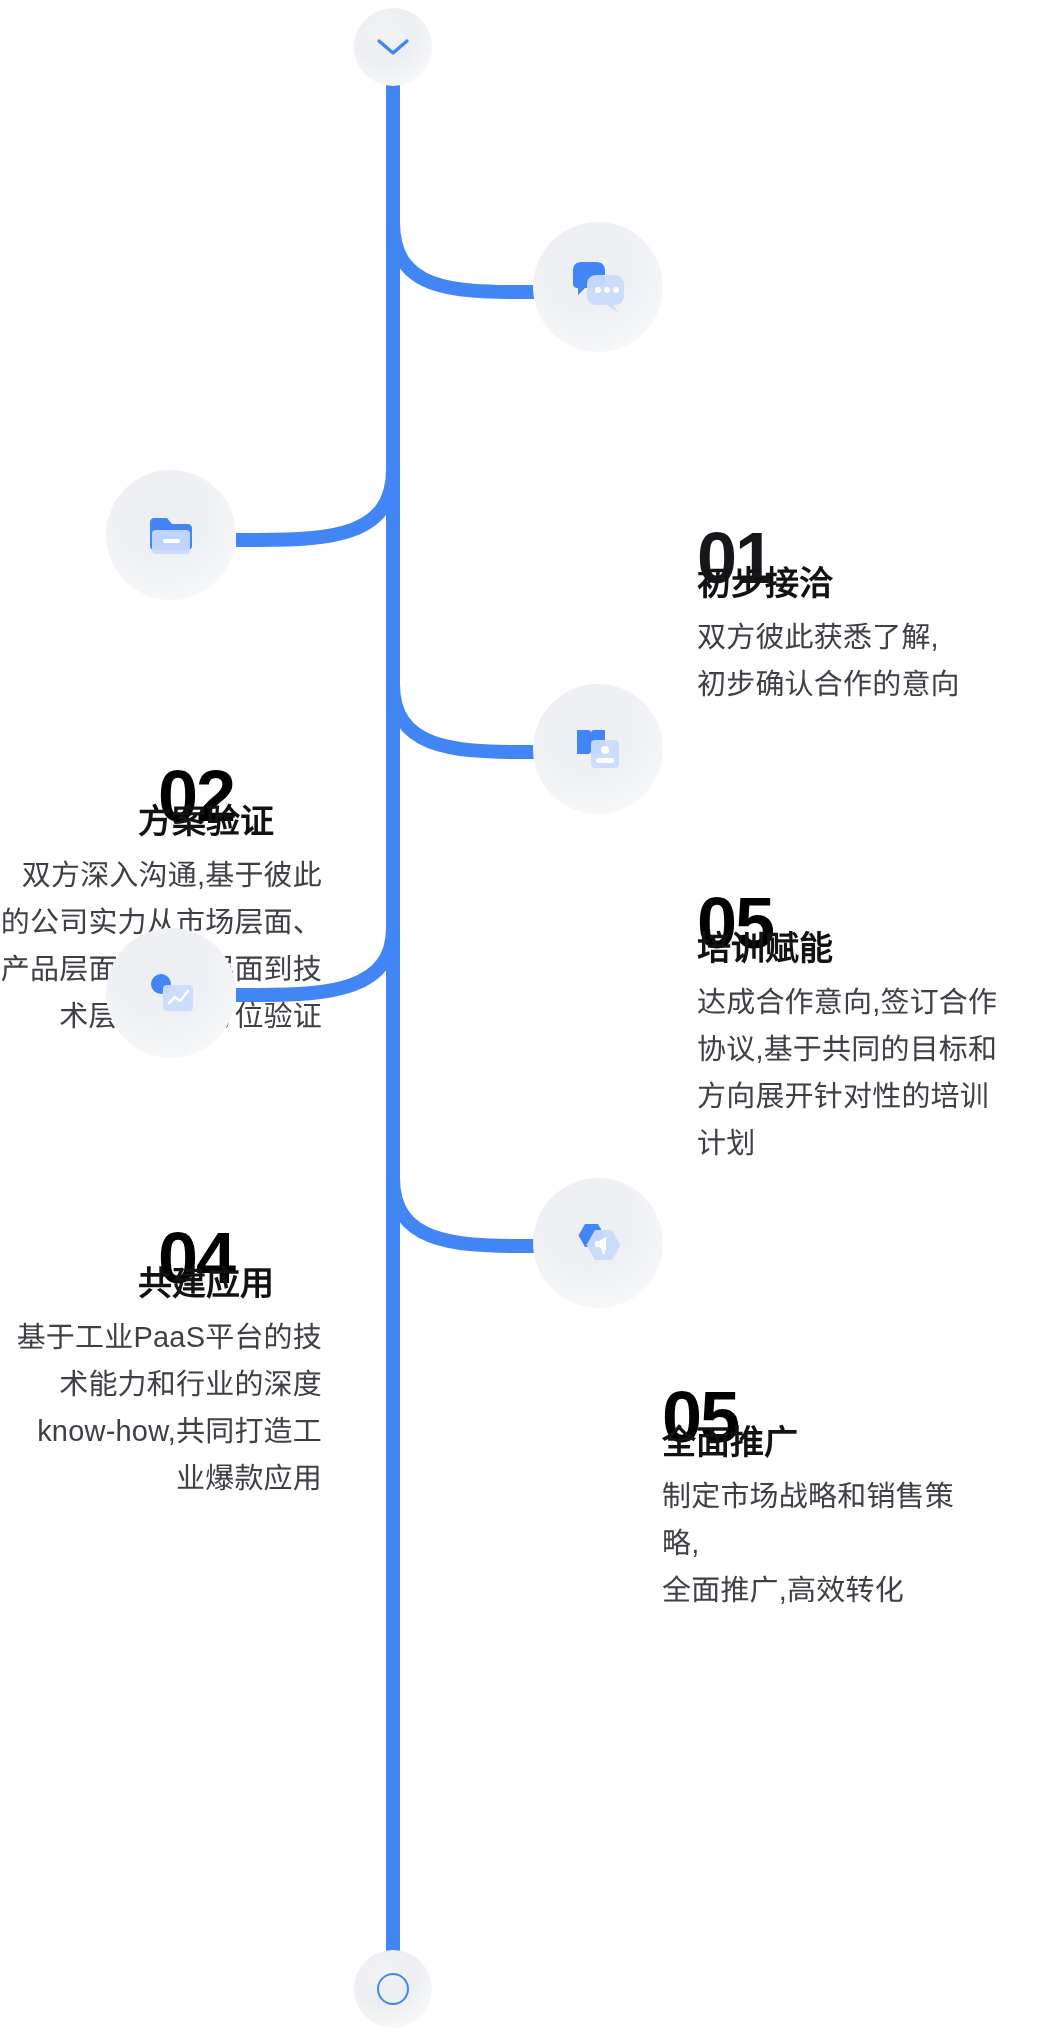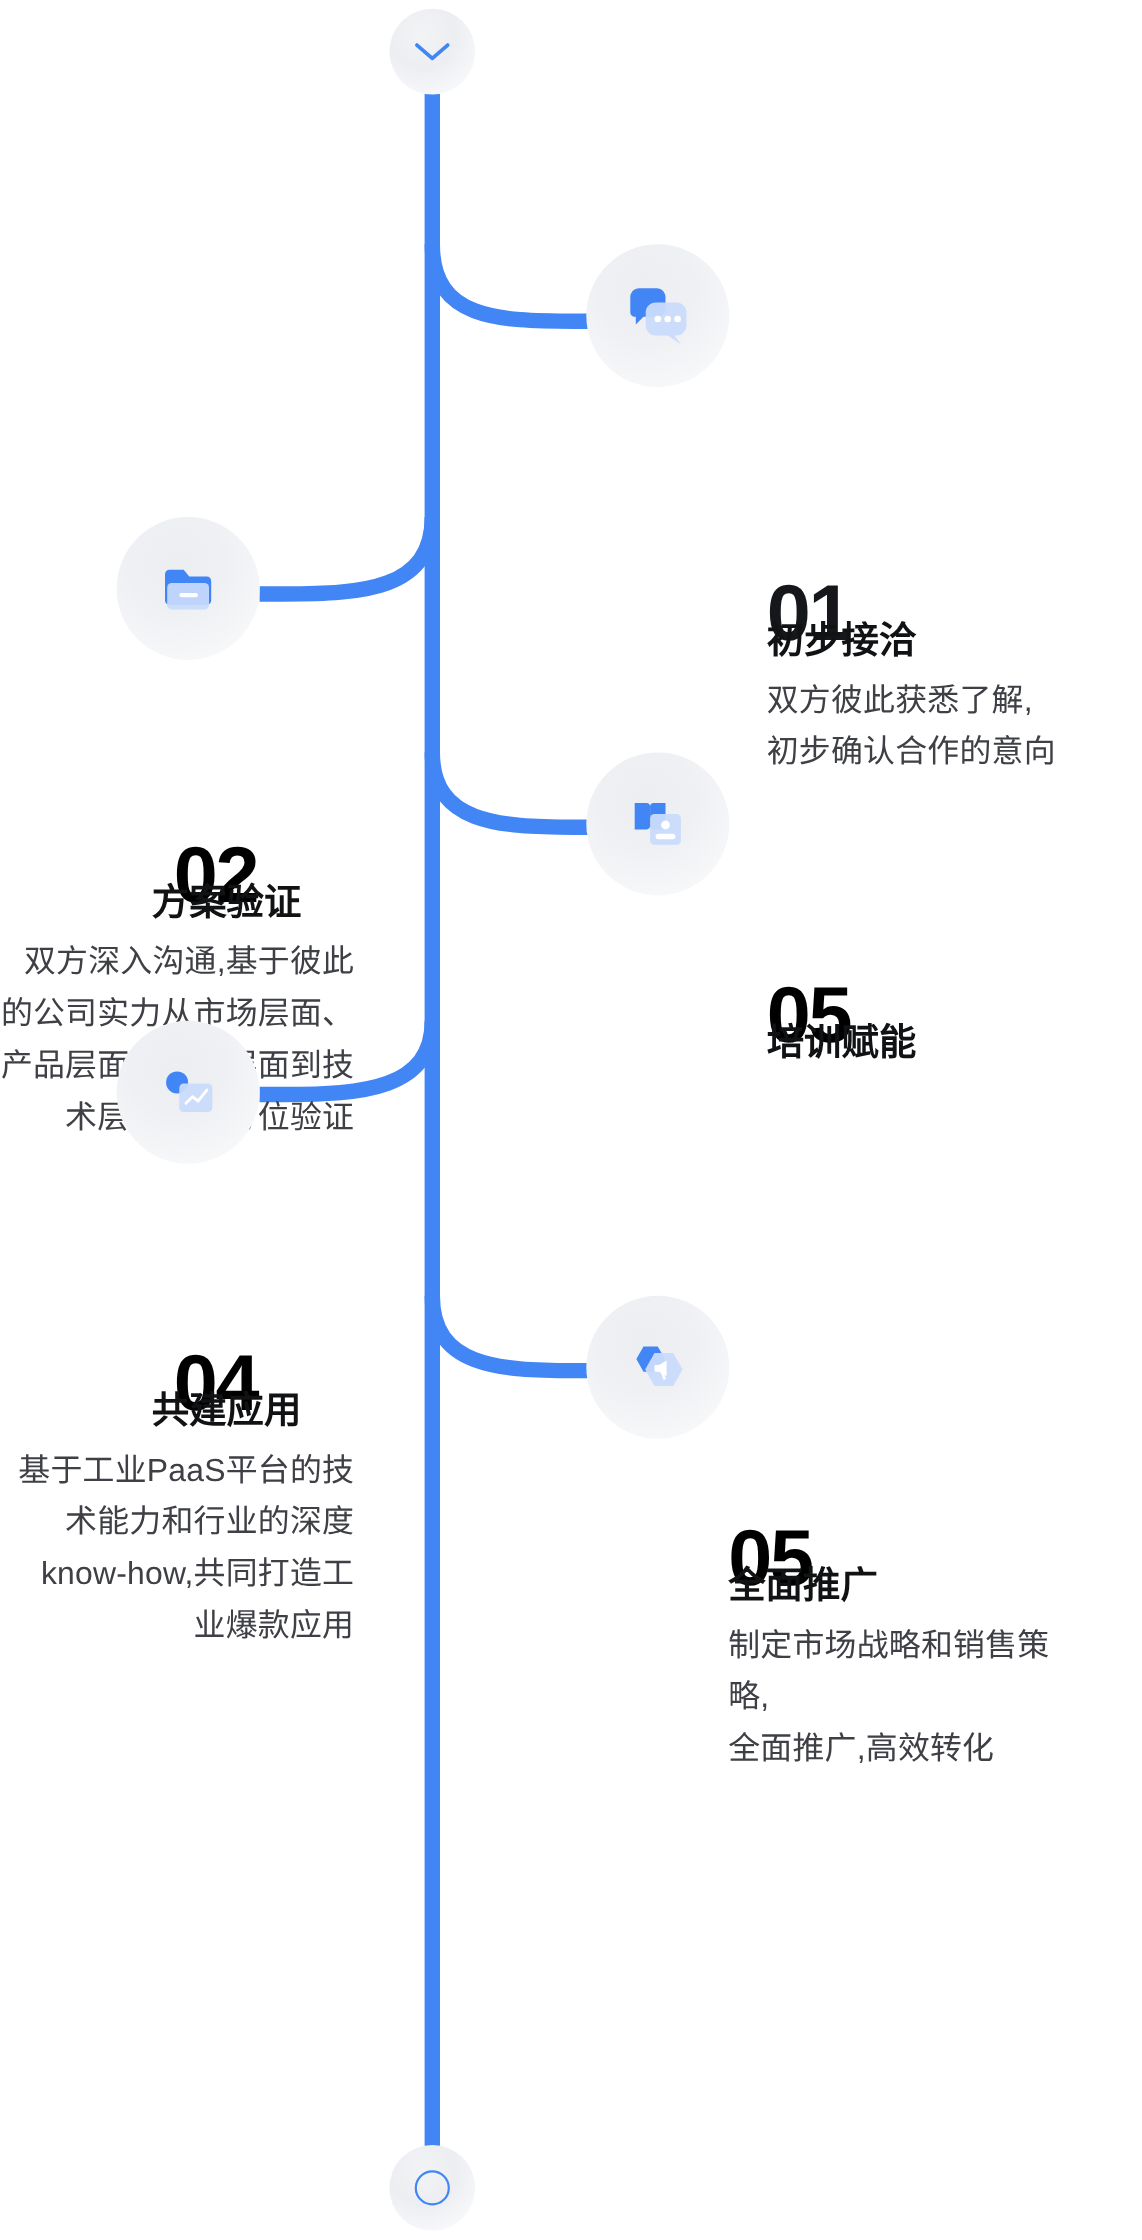--- a/index.html
+++ b/index.html
@@ -207,20 +207,21 @@
       <circle cx="40" cy="34" r="4" fill="#ffffff"></circle>
       <rect x="31" y="42" width="18" height="5" rx="2.5" fill="#ffffff"></rect>
     </svg>
   </div>
 
   <div class="step-block side-right" style="left:697px; top:887px;">
     <div class="step-head">
       <div class="step-number num-gray">05</div>
       <div class="step-title">培训赋能</div>
     </div>
+    <div class="step-desc">达成合作意向,签订合作<br>协议,基于共同的目标和<br>方向展开针对性的培训<br>计划</div>
   </div>
 
   <div class="node-disc" style="left:106px; top:928px;">
     <svg viewBox="0 0 66 66" xmlns="http://www.w3.org/2000/svg">
       <circle cx="23" cy="24" r="10" fill="#4285f4"></circle>
       <rect x="25" y="25" width="30" height="26" rx="4" fill="#c9dbfb" opacity="0.95"></rect>
       <polyline points="31,43 37,37 42,41 50,31" fill="none" stroke="#ffffff" stroke-width="2.6" stroke-linecap="round" stroke-linejoin="round"></polyline>
     </svg>
   </div>
 

